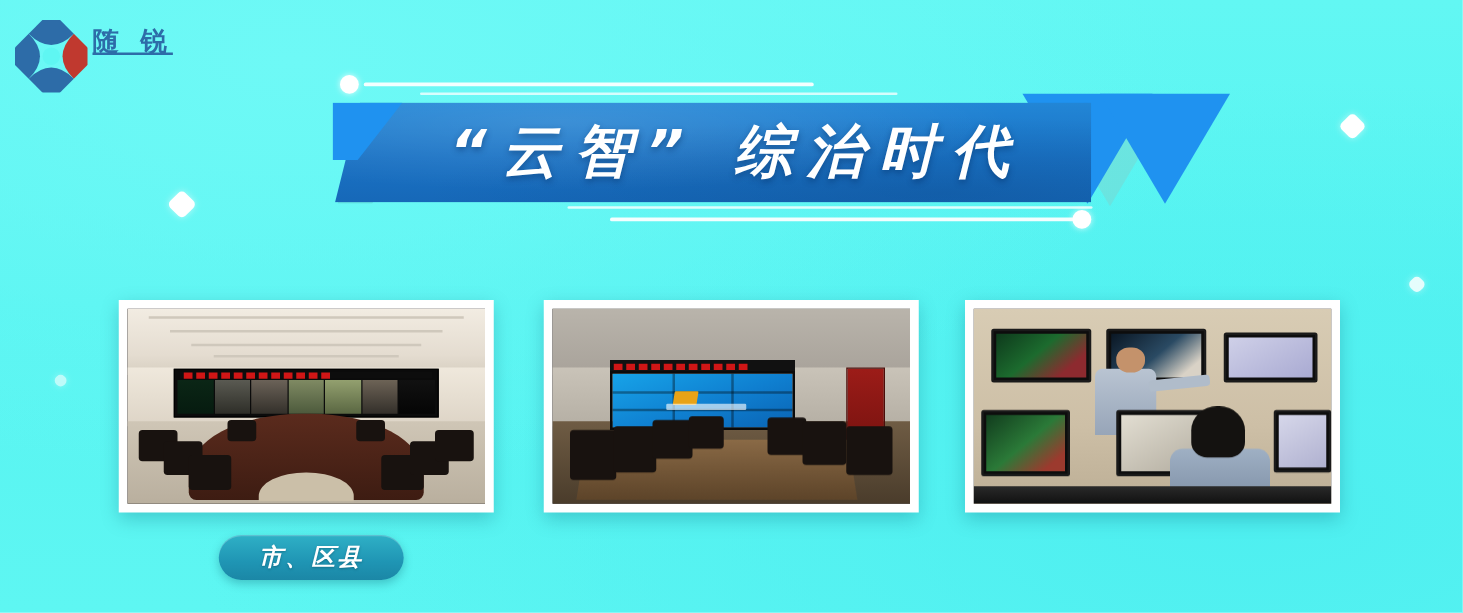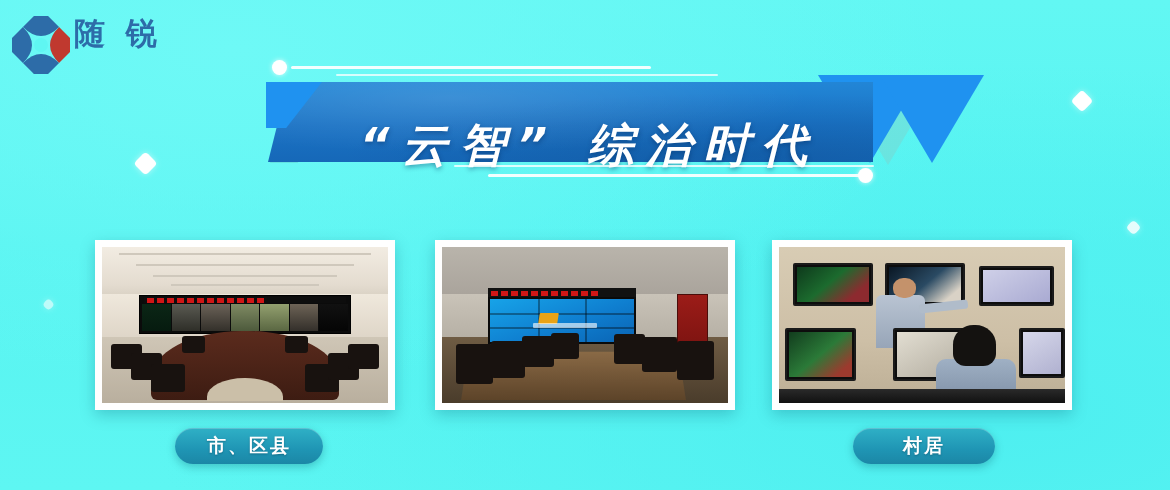--- a/index.html
+++ b/index.html
@@ -21,23 +21,24 @@
     position:absolute; background:#ffffff;
     transform:rotate(45deg); border-radius:4px;
     box-shadow:0 0 6px rgba(255,255,255,.55);
   }
 
   
   #logo{ position:absolute; left:12px; top:14px; width:190px; height:62px; }
   #logo-mark{ position:absolute; left:0; top:2px; width:58px; height:58px; }
   #logo-text{ position:absolute; left:62px; top:4px; width:128px; }
   #logo-cn{
-    font-size:31px; font-weight:700; color:#2d6ca8;
+    font-size:21px; font-weight:700; color:#2d6ca8;
     letter-spacing:5px; line-height:30px;
     font-family:"DejaVu Sans","Liberation Sans",sans-serif;
+    text-decoration:underline;
   }
   #logo-en{
     font-size:20px; font-weight:700; color:#2d6ca8;
     letter-spacing:2.2px; line-height:22px; margin-top:1px;
   }
 
   
   #banner-wrap{ position:absolute; left:258px; top:55px; width:690px; height:135px; }
 
   .hline{ position:absolute; height:3px; background:rgba(255,255,255,.92); border-radius:2px; }
@@ -71,21 +72,20 @@
   }
   #banner-title{
     position:absolute; left:10px; top:27px; width:605px; height:80px;
     display:flex; align-items:center; justify-content:center;
     color:#ffffff; font-size:46px; font-weight:700;
     letter-spacing:12px; padding-left:44px; padding-right:6px;
     font-family:"DejaVu Sans","Liberation Sans",sans-serif;
     font-style:italic;
     text-shadow:0 2px 5px rgba(0,40,90,.45);
     white-space:nowrap;
-    margin-top:24px;
   }
 
   .tri{
     position:absolute; width:0; height:0;
     border-left:52px solid transparent;
     border-right:52px solid transparent;
     border-top:88px solid #1f92f0;
   }
   .tri-ghost{
     position:absolute; width:0; height:0;
@@ -352,17 +352,16 @@
         <div class="mon" style="left:84%;top:52%;width:16%;height:32%;">
           <div class="mon-scr" style="background:linear-gradient(150deg,#d6d7ea,#b0b1d0)"></div>
         </div>
 
         <div class="c3-back-body"></div>
         <div class="c3-back-head"></div>
         <div class="c3-desk"></div>
       </div>
     </div>
 
-    <div class="label" style="left:175px;top:188px;width:148px;">市、区县</div>
-    <div class="label" style="left:853px;top:188px;width:142px;">村居</div>
+    <div class="label" style="left:175px;top:188px;width:148px;font-style:italic;">市、区县</div>
   </div>
 
 </div>
 
 </body></html>

